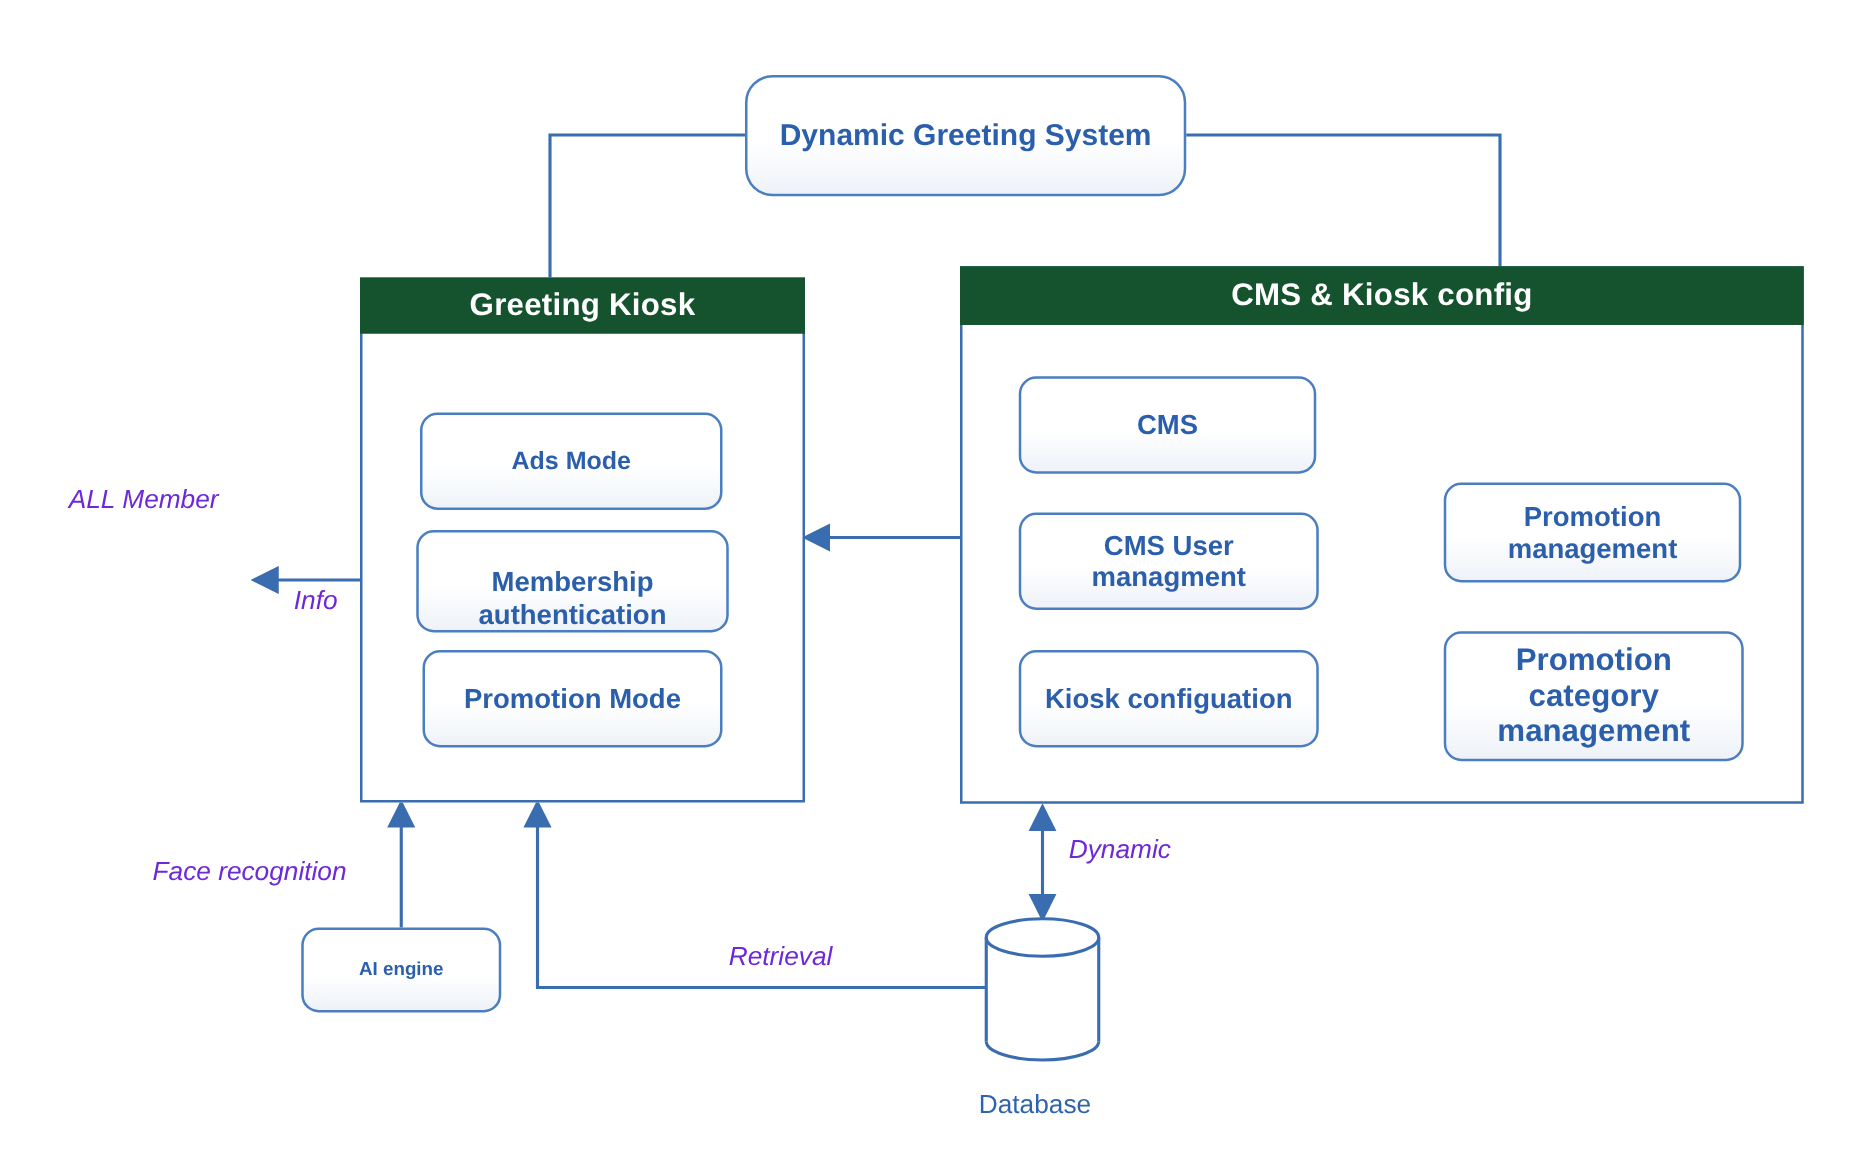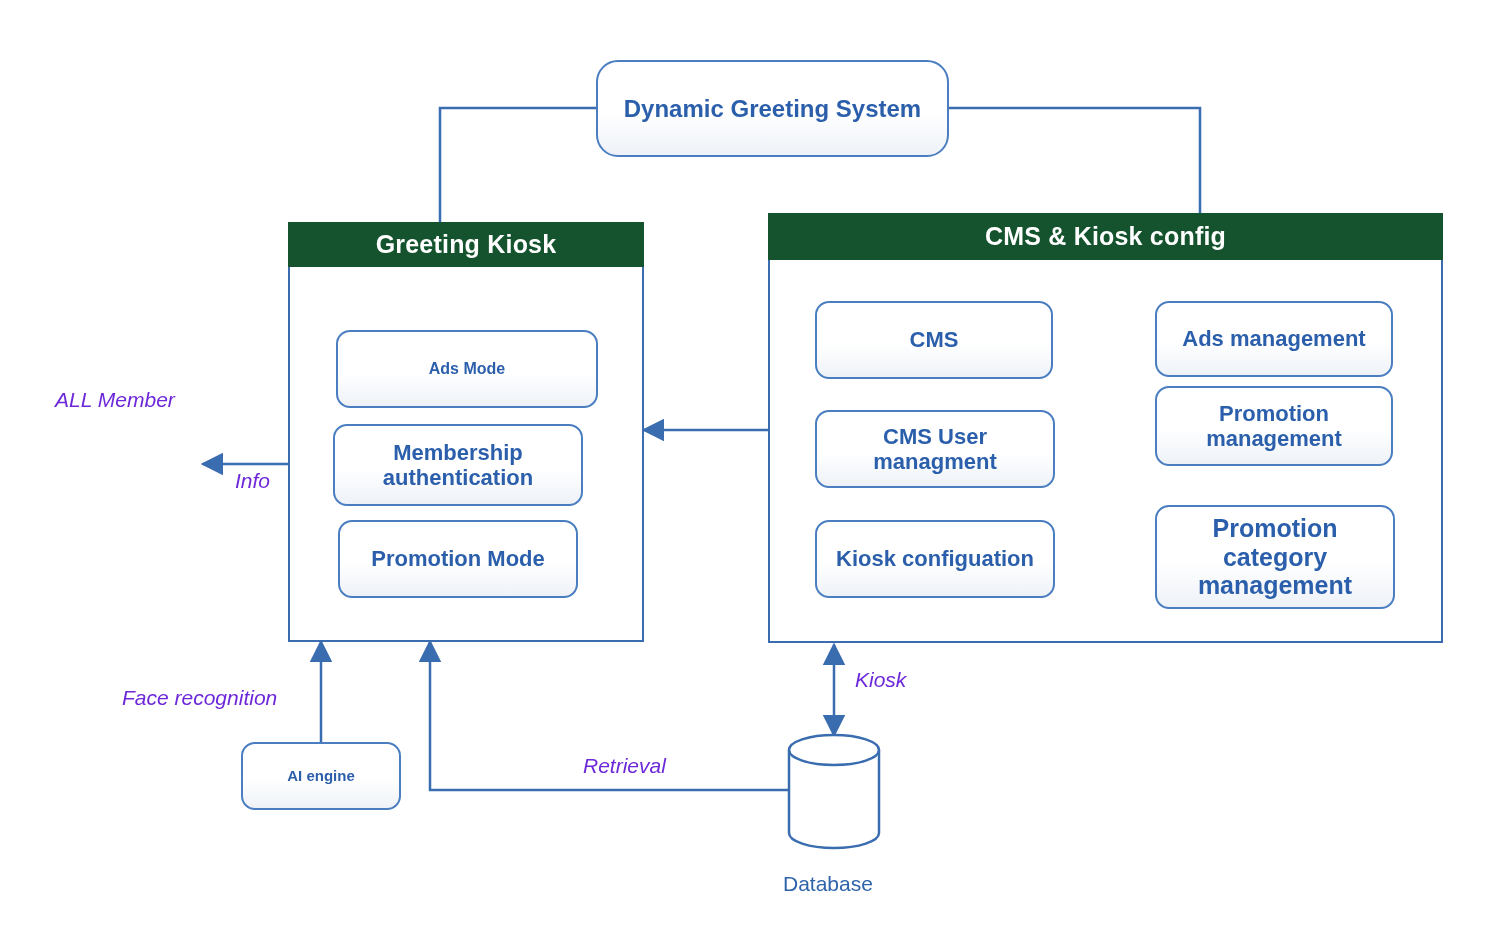--- a/index.html
+++ b/index.html
@@ -113,24 +113,24 @@
 
   <div class="node" style="left:596px; top:60px; width:353px; height:97px; border-radius:22px; font-size:24px;">
     <span>Dynamic Greeting System</span>
   </div>
 
   <div class="container-box" style="left:288px; top:222px; width:356px; height:420px;"></div>
   <div class="container-header" style="left:288px; top:222px; width:356px; height:45px;">
     <span>Greeting Kiosk</span>
   </div>
 
-  <div class="node" style="left:336px; top:330px; width:262px; height:78px; font-size:16px;">
+  <div class="node" style="left:336px; top:330px; width:242px; height:78px; font-size:20px;">
     <span>Ads Mode</span>
   </div>
-  <div class="node" style="left:333px; top:424px; width:250px; height:82px; font-size:22px; padding:0 14px;">
+  <div class="node" style="left:333px; top:424px; width:250px; height:82px; font-size:22px; padding:0 14px;align-items:flex-end;">
     <span>Membership authentication</span>
   </div>
   <div class="node" style="left:338px; top:520px; width:240px; height:78px; font-size:22px;">
     <span>Promotion Mode</span>
   </div>
 
   <div class="container-box" style="left:768px; top:213px; width:675px; height:430px;"></div>
   <div class="container-header" style="left:768px; top:213px; width:675px; height:47px;">
     <span>CMS &amp; Kiosk config</span>
   </div>
@@ -138,23 +138,20 @@
   <div class="node" style="left:815px; top:301px; width:238px; height:78px; font-size:22px;">
     <span>CMS</span>
   </div>
   <div class="node" style="left:815px; top:410px; width:240px; height:78px; font-size:22px; padding:0 10px;">
     <span>CMS User managment</span>
   </div>
   <div class="node" style="left:815px; top:520px; width:240px; height:78px; font-size:22px; padding:0 8px;">
     <span>Kiosk configuation</span>
   </div>
 
-  <div class="node" style="left:1155px; top:301px; width:238px; height:76px; font-size:22px;">
-    <span>Ads management</span>
-  </div>
   <div class="node" style="left:1155px; top:386px; width:238px; height:80px; font-size:22px; padding:0 10px;">
     <span>Promotion management</span>
   </div>
   <div class="node" style="left:1155px; top:505px; width:240px; height:104px; font-size:25px; padding:0 10px;">
     <span>Promotion category management</span>
   </div>
 
 
   <div class="node" style="left:241px; top:742px; width:160px; height:68px; font-size:15px;">
     <span>AI engine</span>
@@ -166,20 +163,20 @@
   <div class="label" style="left:235px; top:469px;">
     <span>Info</span>
   </div>
   <div class="label" style="left:122px; top:686px;">
     <span>Face recognition</span>
   </div>
   <div class="label" style="left:583px; top:754px;">
     <span>Retrieval</span>
   </div>
   <div class="label" style="left:855px; top:668px;">
-    <span>Kiosk</span>
+    <span>Dynamic</span>
   </div>
 
   <div class="db-label" style="left:783px; top:872px;">
     <span>Database</span>
   </div>
 
 </div>
 
 </body></html>

